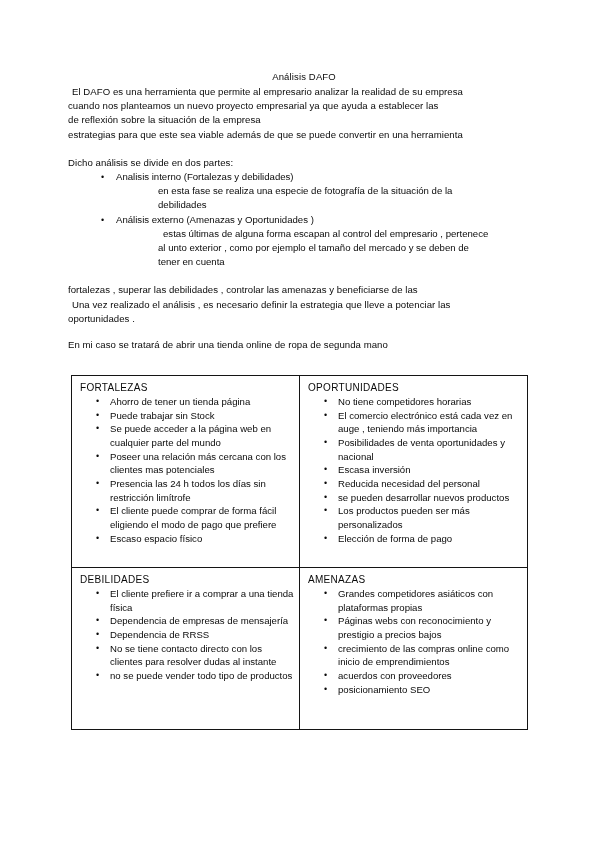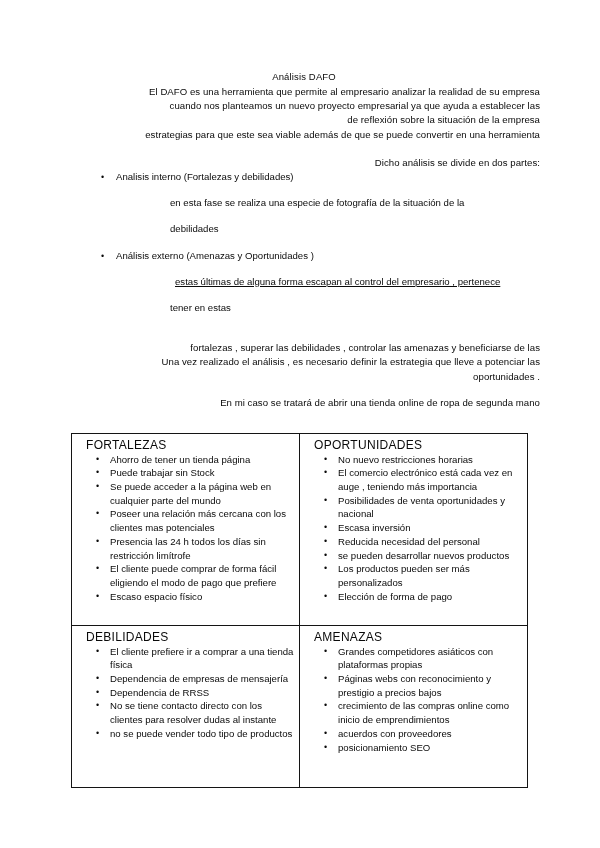--- a/index.html
+++ b/index.html
@@ -32,21 +32,21 @@
     margin: 0 0 1px 0;
     font-weight: normal;
     letter-spacing: 0.15px;
   }
 
   
   .para {
     font-size: 9.6px;
     line-height: 14.2px;
     margin: 0;
-    text-align: right;
+    text-align: left;
     letter-spacing: 0.05px;
   }
   .para.indent-1 { text-indent: 4px; }
   .gap-sm { height: 12px; }
   .gap-md { height: 14px; }
 
   
   .outline {
     margin: 0;
     padding: 0;
@@ -63,24 +63,24 @@
     position: absolute;
     left: 33px;
     top: 0;
     font-size: 9px;
     line-height: 14.2px;
   }
   .sub-para {
     padding-left: 90px;
     font-size: 9.6px;
     line-height: 14.2px;
-    margin: 12px;
+    margin: 0;
     text-indent: 0;
   }
-  .sub-para.lead-space { text-indent: 5px; text-decoration: underline; }
+  .sub-para.lead-space { text-indent: 5px; }
 
   
   .swot-wrap {
     margin-top: 23px;
     margin-left: 3px;
   }
   table.swot {
     border-collapse: collapse;
     width: 457px;
     table-layout: fixed;
@@ -88,23 +88,23 @@
   table.swot td {
     border: 1.2px solid #141414;
     vertical-align: top;
     padding: 5px 4px 8px 6px;
     width: 50%;
   }
   td.q-top { height: 178px; }
   td.q-bottom { height: 148px; }
 
   .q-title {
-    font-size: 12px;
+    font-size: 10px;
     line-height: 13.6px;
-    margin: 0 0 0 8px;
+    margin: 0 0 0 2px;
     letter-spacing: 0.3px;
   }
   ul.q-list {
     margin: 0;
     padding: 0;
     list-style: none;
   }
   ul.q-list > li {
     position: relative;
     padding-left: 32px;
@@ -147,21 +147,22 @@
   <p class="sub-para">en esta fase se realiza una especie de  fotografía de la situación de la</p>
   <p class="sub-para">debilidades</p>
 
   <ul class="outline">
     <li>
       <span class="bullet">•</span>
       <span>Análisis externo (Amenazas y Oportunidades )</span>
     </li>
   </ul>
   <p class="sub-para lead-space">estas últimas de alguna forma escapan al control del empresario , pertenece</p>
-  <p class="sub-para">tener en estas</p>
+  <p class="sub-para">al  unto exterior , como por ejemplo el tamaño del mercado y se deben de</p>
+  <p class="sub-para">tener en cuenta</p>
 
   <div class="gap-md"></div>
 
   <div>
     <p class="para">fortalezas , superar las debilidades , controlar las amenazas y beneficiarse de las</p>
     <p class="para indent-1">Una vez realizado el análisis , es necesario definir la estrategia que lleve a potenciar las</p>
     <p class="para">oportunidades .</p>
   </div>
 
   <div class="gap-sm"></div>
@@ -180,21 +181,21 @@
                 <li><span class="bullet">•</span><span>Se puede acceder a la página web en cualquier parte del  mundo</span></li>
                 <li><span class="bullet">•</span><span>Poseer una relación más cercana con los clientes mas potenciales</span></li>
                 <li><span class="bullet">•</span><span>Presencia las 24 h todos los días sin restricción limítrofe</span></li>
                 <li><span class="bullet">•</span><span>El cliente puede comprar de forma fácil eligiendo el modo de pago que prefiere</span></li>
                 <li><span class="bullet">•</span><span>Escaso espacio físico</span></li>
               </ul>
           </td>
           <td class="q-top">
             <p class="q-title">OPORTUNIDADES</p>
             <ul class="q-list">
-                <li><span class="bullet">•</span><span>No nuevo restricciones horarias</span></li>
+                <li><span class="bullet">•</span><span>No tiene competidores horarias</span></li>
                 <li><span class="bullet">•</span><span>El comercio electrónico está cada vez en auge , teniendo más importancia</span></li>
                 <li><span class="bullet">•</span><span>Posibilidades de venta oportunidades y nacional</span></li>
                 <li><span class="bullet">•</span><span>Escasa inversión</span></li>
                 <li><span class="bullet">•</span><span>Reducida necesidad del personal</span></li>
                 <li><span class="bullet">•</span><span>se pueden desarrollar nuevos productos</span></li>
                 <li><span class="bullet">•</span><span>Los productos pueden ser más personalizados</span></li>
                 <li><span class="bullet">•</span><span>Elección de forma de pago</span></li>
               </ul>
           </td>
         </tr>

